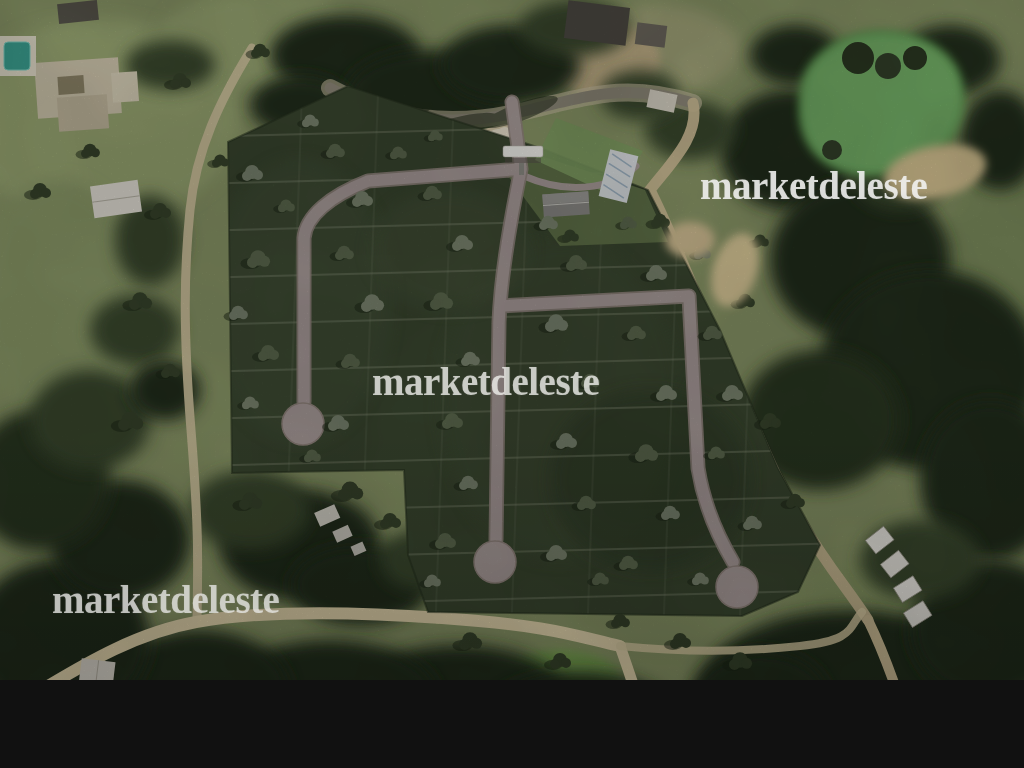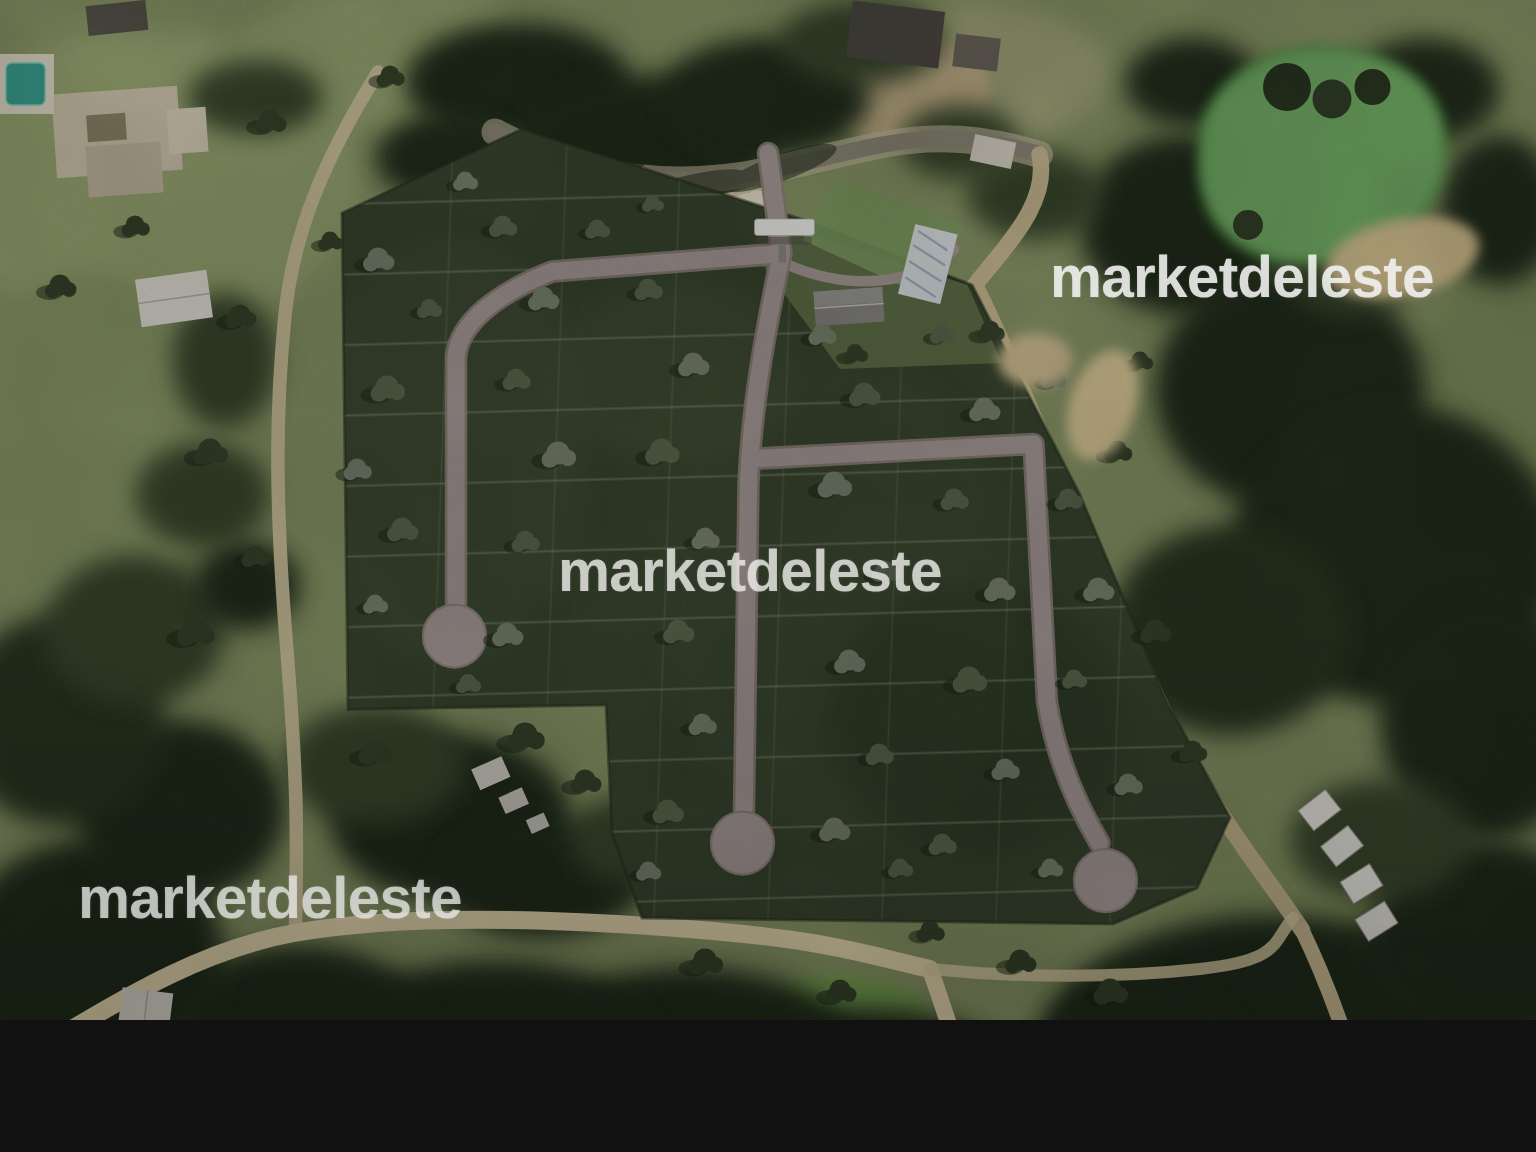--- a/index.html
+++ b/index.html
@@ -1,17 +1,17 @@
 <!DOCTYPE html>
 <html style="--field: #8b9868; --field_light: #9aa873; --forest: #222e1b; --forest_mid: #3a4a2e; --plot_green: #3a4730; --plot_line: #8a9279; --road_internal: #ab9e9c; --road_edge: #93867f; --dirt_road: #d3c6a0; --dirt_road_bright: #e4d6ae; --paved_road: #8f8a7a; --pond: #74b168; --sand: #d5c291; --building_white: #e8e6df; --roof_dark: #4e4c46; --roof_terracotta: #b5693c; --pool: #3da393; --watermark: #ecece9;"><head>
 <meta charset="utf-8">
 <style>
   html,body{margin:0;padding:0;background:#111;}
   #stage{position:relative;width:1024px;height:680px;overflow:hidden;background:#8b9868;
-         font-family:Liberation Sans, sans-serif;}
+         font-family:Liberation Serif, serif;}
   #stage svg{position:absolute;left:0;top:0;display:block;}
   .wm{position:absolute;font-weight:700;font-size:39px;line-height:1;
       letter-spacing:-0.5px;color:rgba(236,236,233,.8);white-space:nowrap;
       text-shadow:0 0 2px rgba(255,255,255,.12);user-select:none;pointer-events:none;}
   .wm-tr{left:700px;top:166px;color:rgba(243,243,241,.88);}
   .wm-c {left:372px;top:362px;}
   .wm-bl{left:52px; top:580px;color:rgba(231,231,228,.78);}
   
   .t1{fill:#7b8570;} .t2{fill:#5d6a4f;} .t3{fill:#38452c;}
   .tsh{fill:#1b2515;opacity:.5;}

